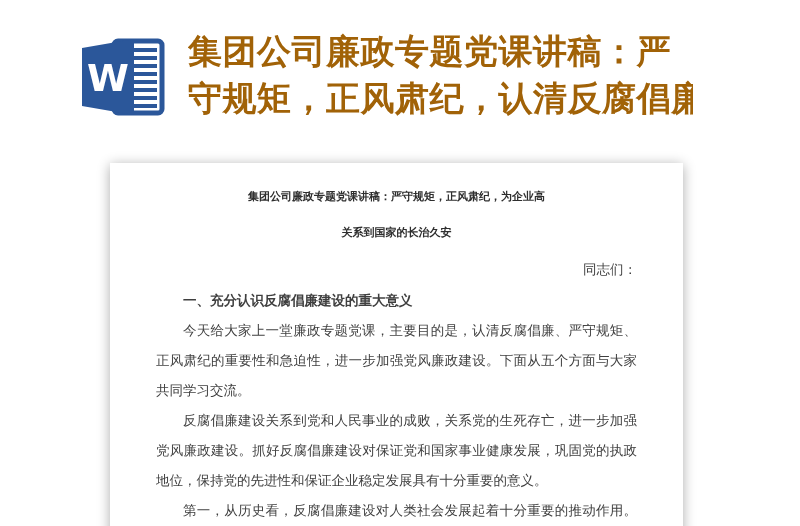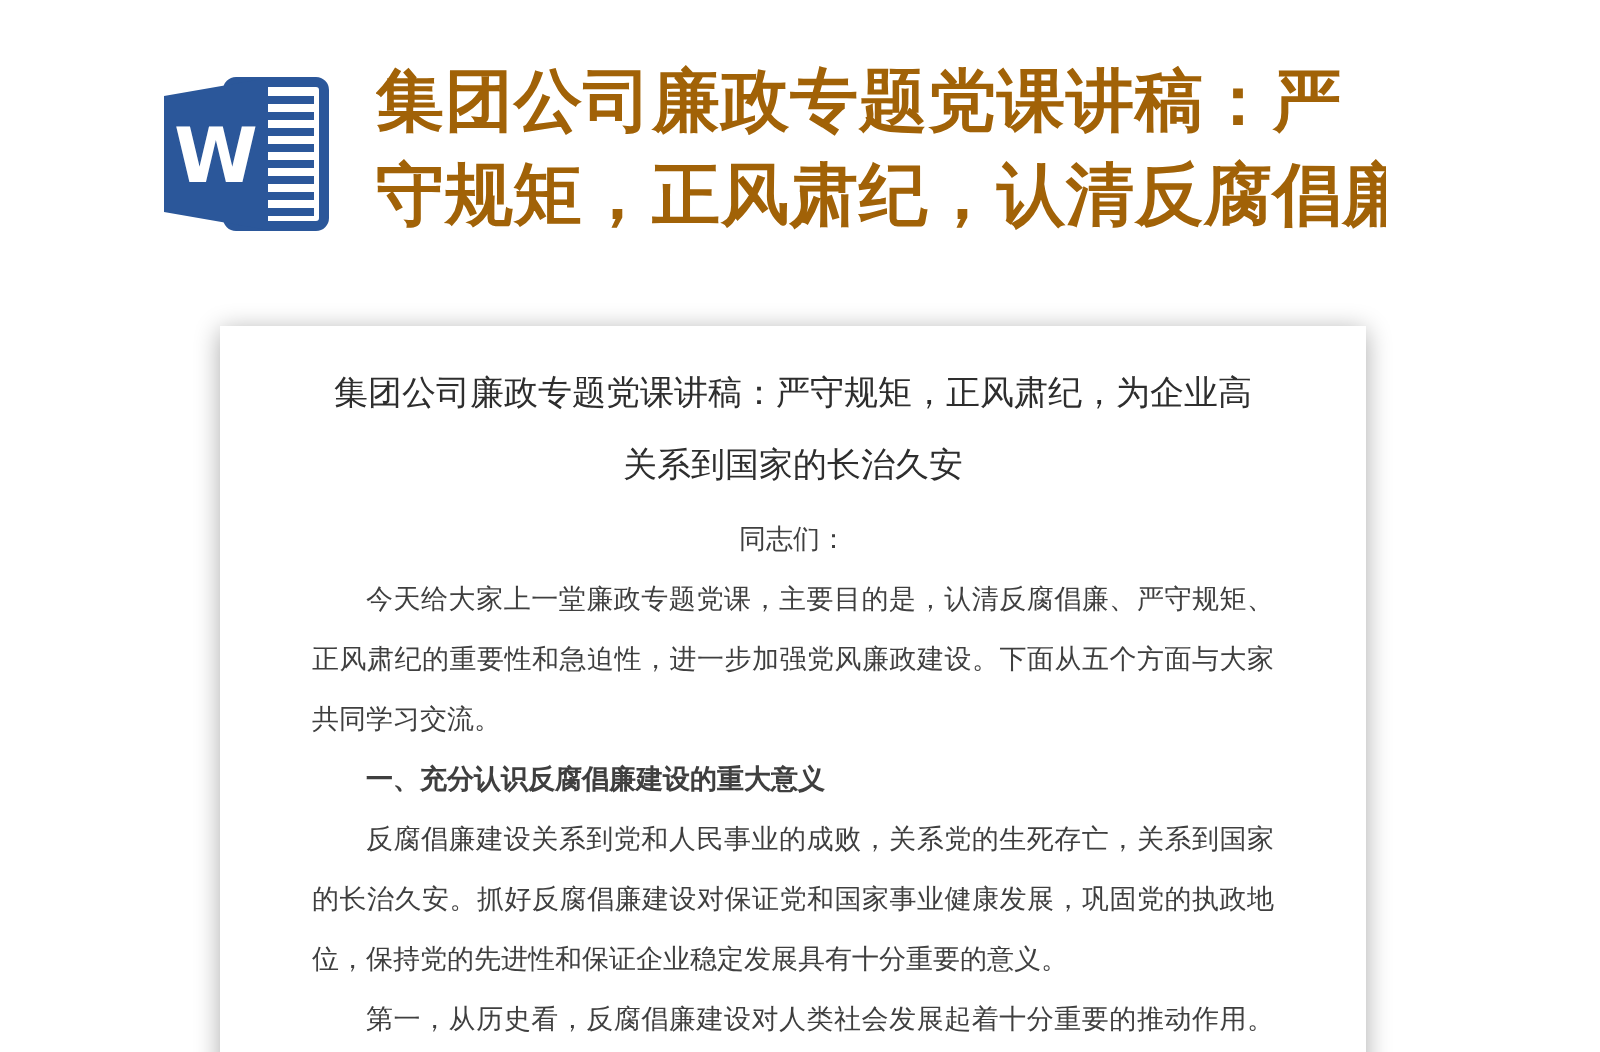--- a/index.html
+++ b/index.html
@@ -34,26 +34,26 @@
   .page {
     position:absolute; left:110px; top:163px;
     width:573px; height:440px;
     background:#ffffff;
     box-shadow:0 2px 12px rgba(0,0,0,0.33);
     padding:16px 46px 0 46px;
     font-family:"DejaVu Serif", serif;
     color:#3f3f3f;
   }
   .doc-title {
-    font-size:17px; line-height:36px; font-weight:400;
+    font-size:11px; line-height:36px; font-weight:700;
     text-align:center; color:#2e2e2e;
     margin-bottom:4px;
   }
   .doc-body { font-size:13.5px; line-height:30px; }
-  .salutation { text-align:center;font-family:Liberation Serif, serif; }
+  .salutation { text-align:right;font-family:Liberation Serif, serif; }
   .para { text-indent:2em; text-align:justify; }
   .para.heading { font-weight:700; text-align:left; }
 </style>
 </head>
 <body>
 
 <div class="header">
   <svg class="file-icon" viewBox="0 0 90 86" xmlns="http://www.w3.org/2000/svg" aria-hidden="true">
 
     <rect x="38" y="7" width="48" height="72" rx="4" fill="#ffffff" stroke="#2B579A" stroke-width="5"></rect>
@@ -79,18 +79,18 @@
 </div>
 
 <div class="page">
   <div class="doc-title">
     <div>集团公司廉政专题党课讲稿：严守规矩，正风肃纪，为企业高</div>
     <div>关系到国家的长治久安</div>
   </div>
 
   <div class="doc-body">
     <p class="salutation">同志们：</p>
+    <p class="para heading">一、充分认识反腐倡廉建设的重大意义</p>
     <p class="para">今天给大家上一堂廉政专题党课，主要目的是，认清反腐倡廉、严守规矩、正风肃纪的重要性和急迫性，进一步加强党风廉政建设。下面从五个方面与大家共同学习交流。</p>
-    <p class="para heading">一、充分认识反腐倡廉建设的重大意义</p>
-    <p class="para">反腐倡廉建设关系到党和人民事业的成败，关系党的生死存亡，关系到国家的长治久安。抓好反腐倡廉建设对保证党和国家事业健康发展，巩固党的执政地位，保持党的先进性和保证企业稳定发展具有十分重要的意义。</p>
+    <p class="para">反腐倡廉建设关系到党和人民事业的成败，关系党的生死存亡，进一步加强党风廉政建设。抓好反腐倡廉建设对保证党和国家事业健康发展，巩固党的执政地位，保持党的先进性和保证企业稳定发展具有十分重要的意义。</p>
     <p class="para">第一，从历史看，反腐倡廉建设对人类社会发展起着十分重要的推动作用。追溯历史，“廉”和“廉政”的概念自古有之、历史悠远，在不同的历史时期有着不同的内涵。早在 4000 多年</p>
   </div>
 </div>
 
 </body></html>

